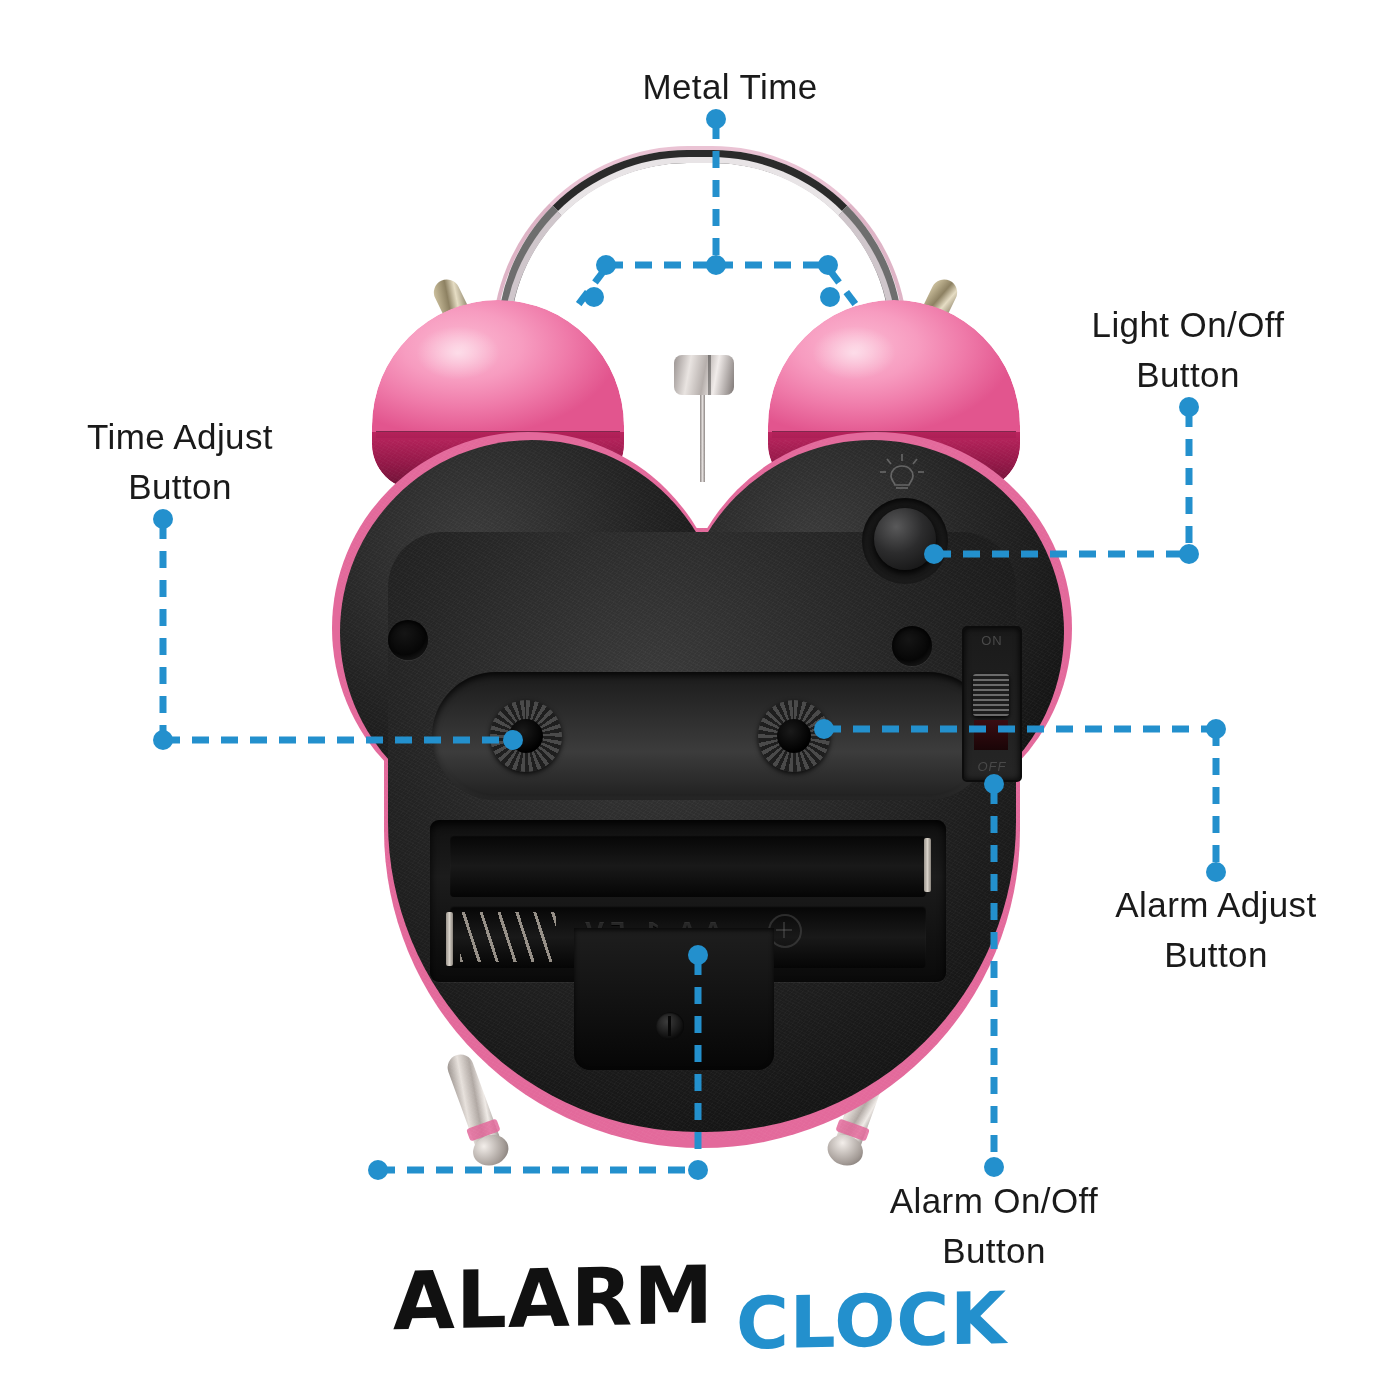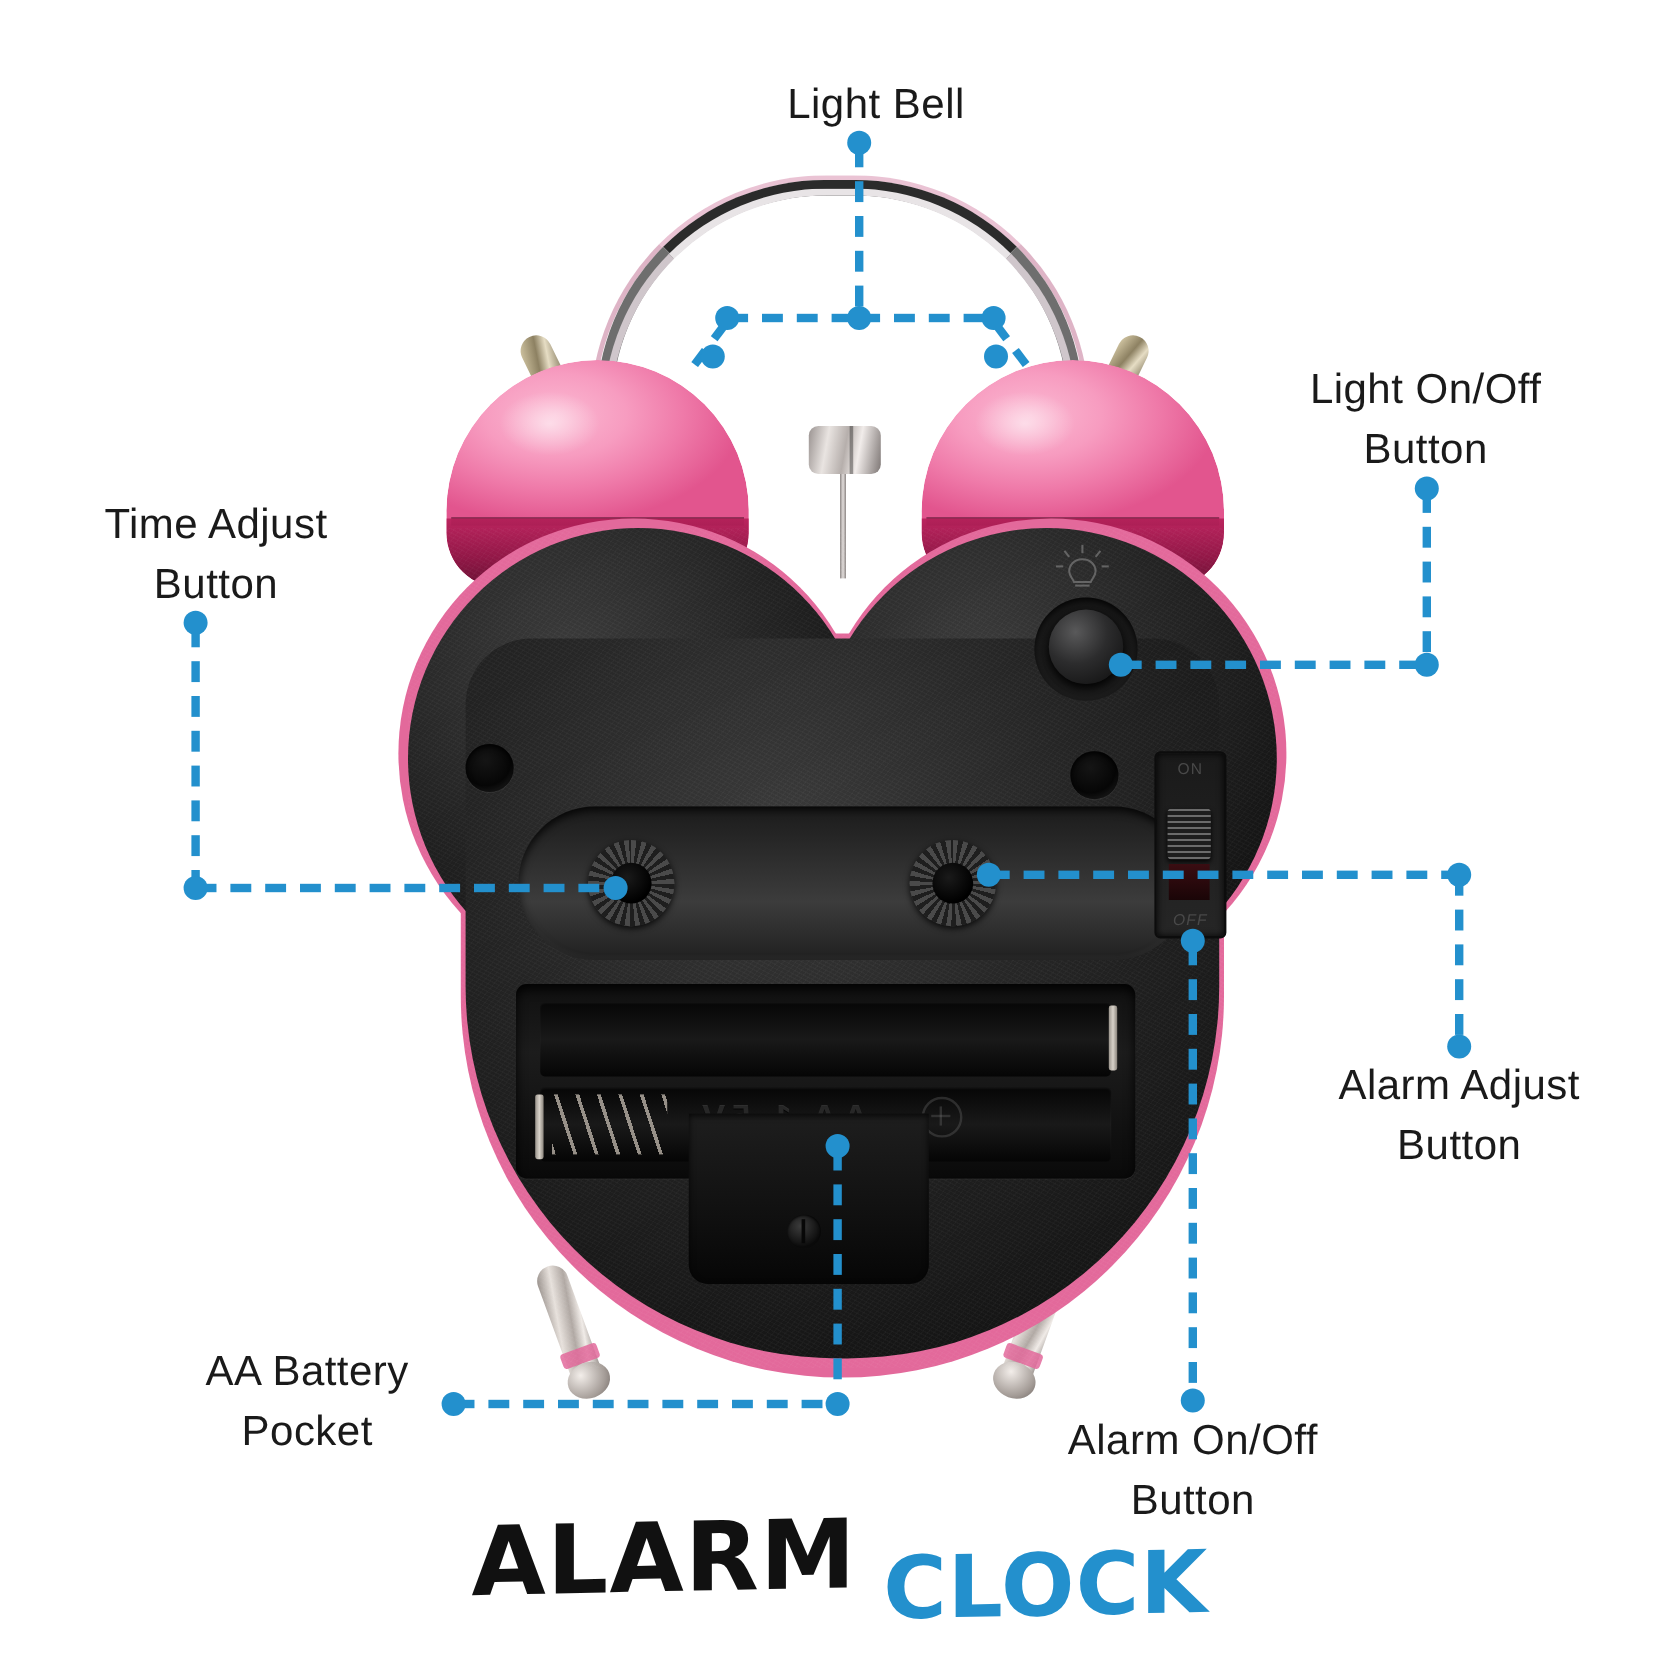--- a/index.html
+++ b/index.html
@@ -497,21 +497,21 @@
       <div class="spring"></div>
       <div class="emboss">AA 1.5V</div>
       <div class="plusminus"></div>
     </div>
 
     <div class="batt-door">
       <div class="screwhead"></div>
     </div>
   </div>
 
-  <div class="label" style="left:560px; top:62px; width:340px;">Light Bell</div>
+  <div class="label" style="left:560px; top:62px; width:340px;">Metal Time</div>
   <div class="dot" style="left:716px; top:119px;"></div>
   <div class="dash-v" style="left:716px; top:122px; height:143px;"></div>
   <div class="dot" style="left:716px; top:265px;"></div>
   <div class="dash-h" style="left:606px; top:265px; width:112px;"></div>
   <div class="dash-h" style="left:716px; top:265px; width:112px;"></div>
   <div class="dot" style="left:606px; top:265px;"></div>
   <div class="dot" style="left:828px; top:265px;"></div>
   <div class="dash-d" style="left:604px; top:267px; width:44px; transform:rotate(127deg);"></div>
   <div class="dash-d" style="left:830px; top:267px; width:44px; transform:rotate(53deg);"></div>
   <div class="dot" style="left:594px; top:297px;"></div>
@@ -534,22 +534,20 @@
   <div class="dot" style="left:513px; top:740px;"></div>
 
   <div class="dot" style="left:824px; top:729px;"></div>
   <div class="dash-h" style="left:824px; top:729px; width:392px;"></div>
   <div class="dot" style="left:1216px; top:729px;"></div>
   <div class="dash-v" style="left:1216px; top:729px; height:143px;"></div>
   <div class="dot" style="left:1216px; top:872px;"></div>
   <div class="label" style="left:1056px; top:880px; width:320px;">Alarm Adjust
 Button</div>
 
-  <div class="label" style="left:96px; top:1118px; width:320px;">AA Battery
-Pocket</div>
   <div class="dot" style="left:378px; top:1170px;"></div>
   <div class="dash-h" style="left:378px; top:1170px; width:320px;"></div>
   <div class="dot" style="left:698px; top:1170px;"></div>
   <div class="dash-v" style="left:698px; top:958px; height:214px;"></div>
   <div class="dot" style="left:698px; top:955px;"></div>
 
   <div class="dot" style="left:994px; top:784px;"></div>
   <div class="dash-v" style="left:994px; top:787px; height:380px;"></div>
   <div class="dot" style="left:994px; top:1167px;"></div>
   <div class="label" style="left:834px; top:1176px; width:320px;">Alarm On/Off

